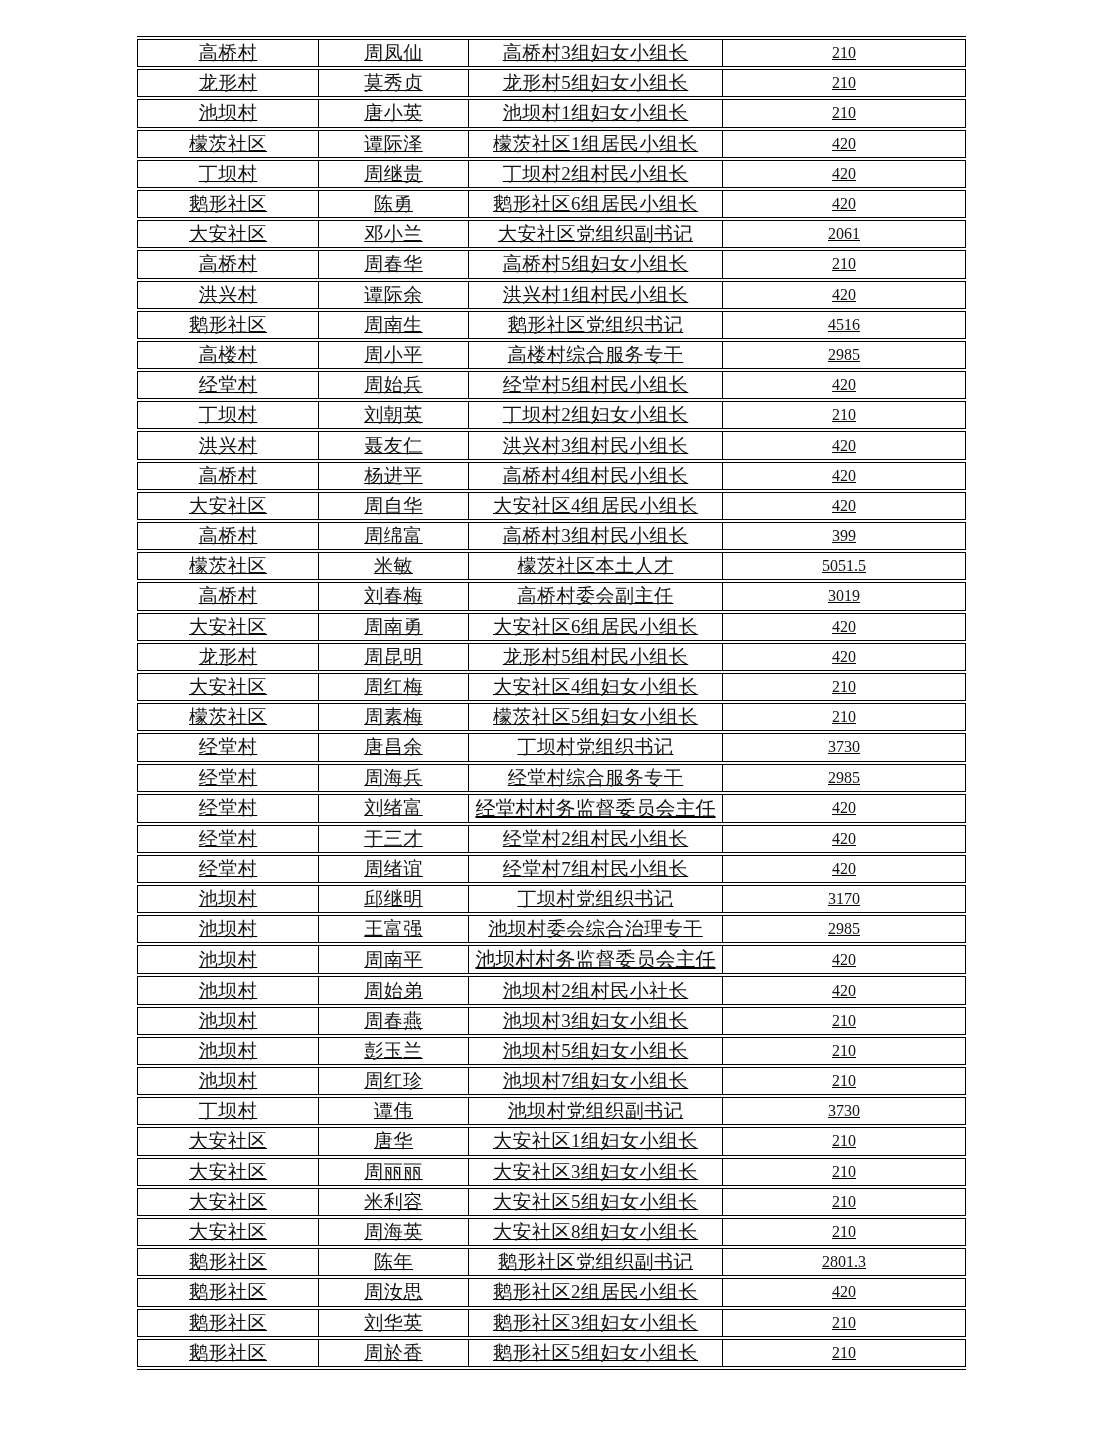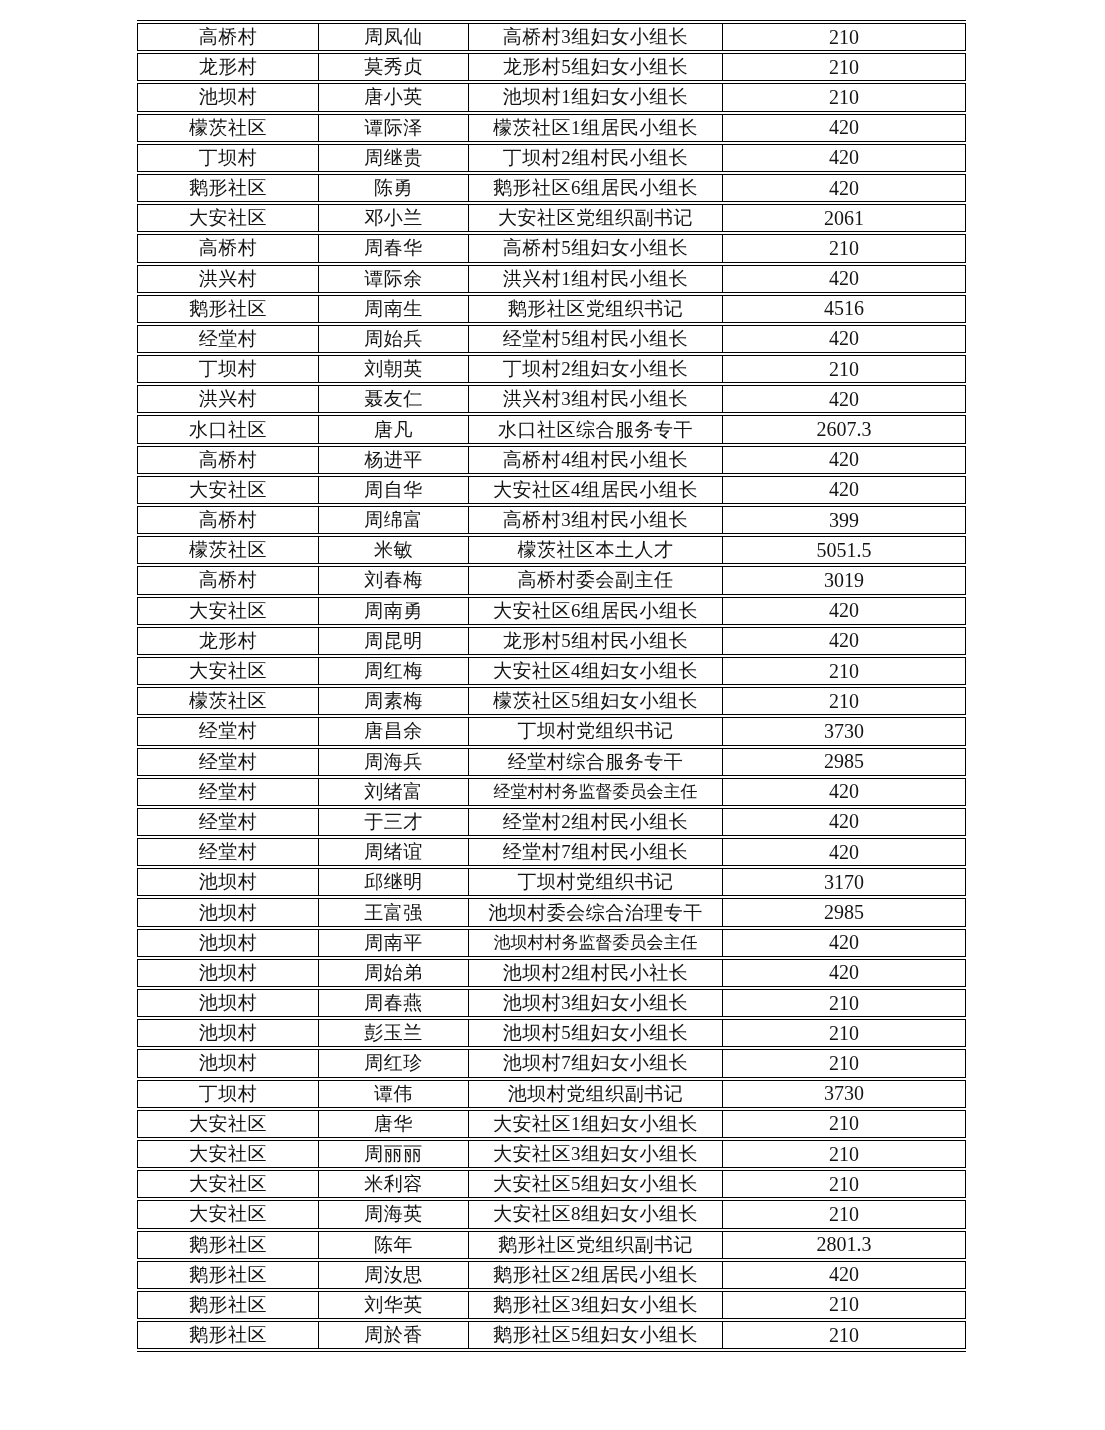--- a/index.html
+++ b/index.html
@@ -10,21 +10,22 @@
   body {
     position: relative;
     width: 1105px;
     height: 1430px;
     overflow: hidden;
     font-family: "Liberation Serif", "DejaVu Serif", serif;
   }
   .table-wrap {
     position: absolute;
     left: 137px;
-    top: 20px;
+    top: 36px;
+    text-decoration: underline;
   }
   table.doc-table {
     border-collapse: collapse;
     table-layout: fixed;
     width: 828px;
   }
   table.doc-table td {
     height: 26.2px;
     padding: 0 2px;
     text-align: center;
@@ -35,26 +36,26 @@
     border-top: 4px double #000;
     border-bottom: 4px double #000;
     overflow: hidden;
     white-space: nowrap;
   }
   td.c-village, td.c-name, td.c-position {
     font-size: 19px;
     letter-spacing: 0.5px;
   }
   td.c-position.small {
-    font-size: 17px;
+    font-size: 20px;
     letter-spacing: 0;
     margin-left: 38px;
   }
   td.c-amount {
-    font-size: 20px;
+    font-size: 16px;
     letter-spacing: 0;
   }
 </style>
 </head>
 <body>
 
 <div class="table-wrap">
   <table class="doc-table">
     <colgroup>
       <col style="width:181px">
@@ -117,42 +118,42 @@
     <td class="c-position">洪兴村1组村民小组长</td>
     <td class="c-amount">420</td>
   </tr>
         <tr>
     <td class="c-village">鹅形社区</td>
     <td class="c-name">周南生</td>
     <td class="c-position">鹅形社区党组织书记</td>
     <td class="c-amount">4516</td>
   </tr>
         <tr>
+    <td class="c-village">高楼村</td>
+    <td class="c-name">周小平</td>
+    <td class="c-position">高楼村综合服务专干</td>
+    <td class="c-amount">2985</td>
+  </tr>
+        <tr>
     <td class="c-village">经堂村</td>
     <td class="c-name">周始兵</td>
     <td class="c-position">经堂村5组村民小组长</td>
     <td class="c-amount">420</td>
   </tr>
         <tr>
     <td class="c-village">丁坝村</td>
     <td class="c-name">刘朝英</td>
     <td class="c-position">丁坝村2组妇女小组长</td>
     <td class="c-amount">210</td>
   </tr>
         <tr>
     <td class="c-village">洪兴村</td>
     <td class="c-name">聂友仁</td>
     <td class="c-position">洪兴村3组村民小组长</td>
     <td class="c-amount">420</td>
-  </tr>
-        <tr>
-    <td class="c-village">水口社区</td>
-    <td class="c-name">唐凡</td>
-    <td class="c-position">水口社区综合服务专干</td>
-    <td class="c-amount">2607.3</td>
   </tr>
         <tr>
     <td class="c-village">高桥村</td>
     <td class="c-name">杨进平</td>
     <td class="c-position">高桥村4组村民小组长</td>
     <td class="c-amount">420</td>
   </tr>
         <tr>
     <td class="c-village">大安社区</td>
     <td class="c-name">周自华</td>

